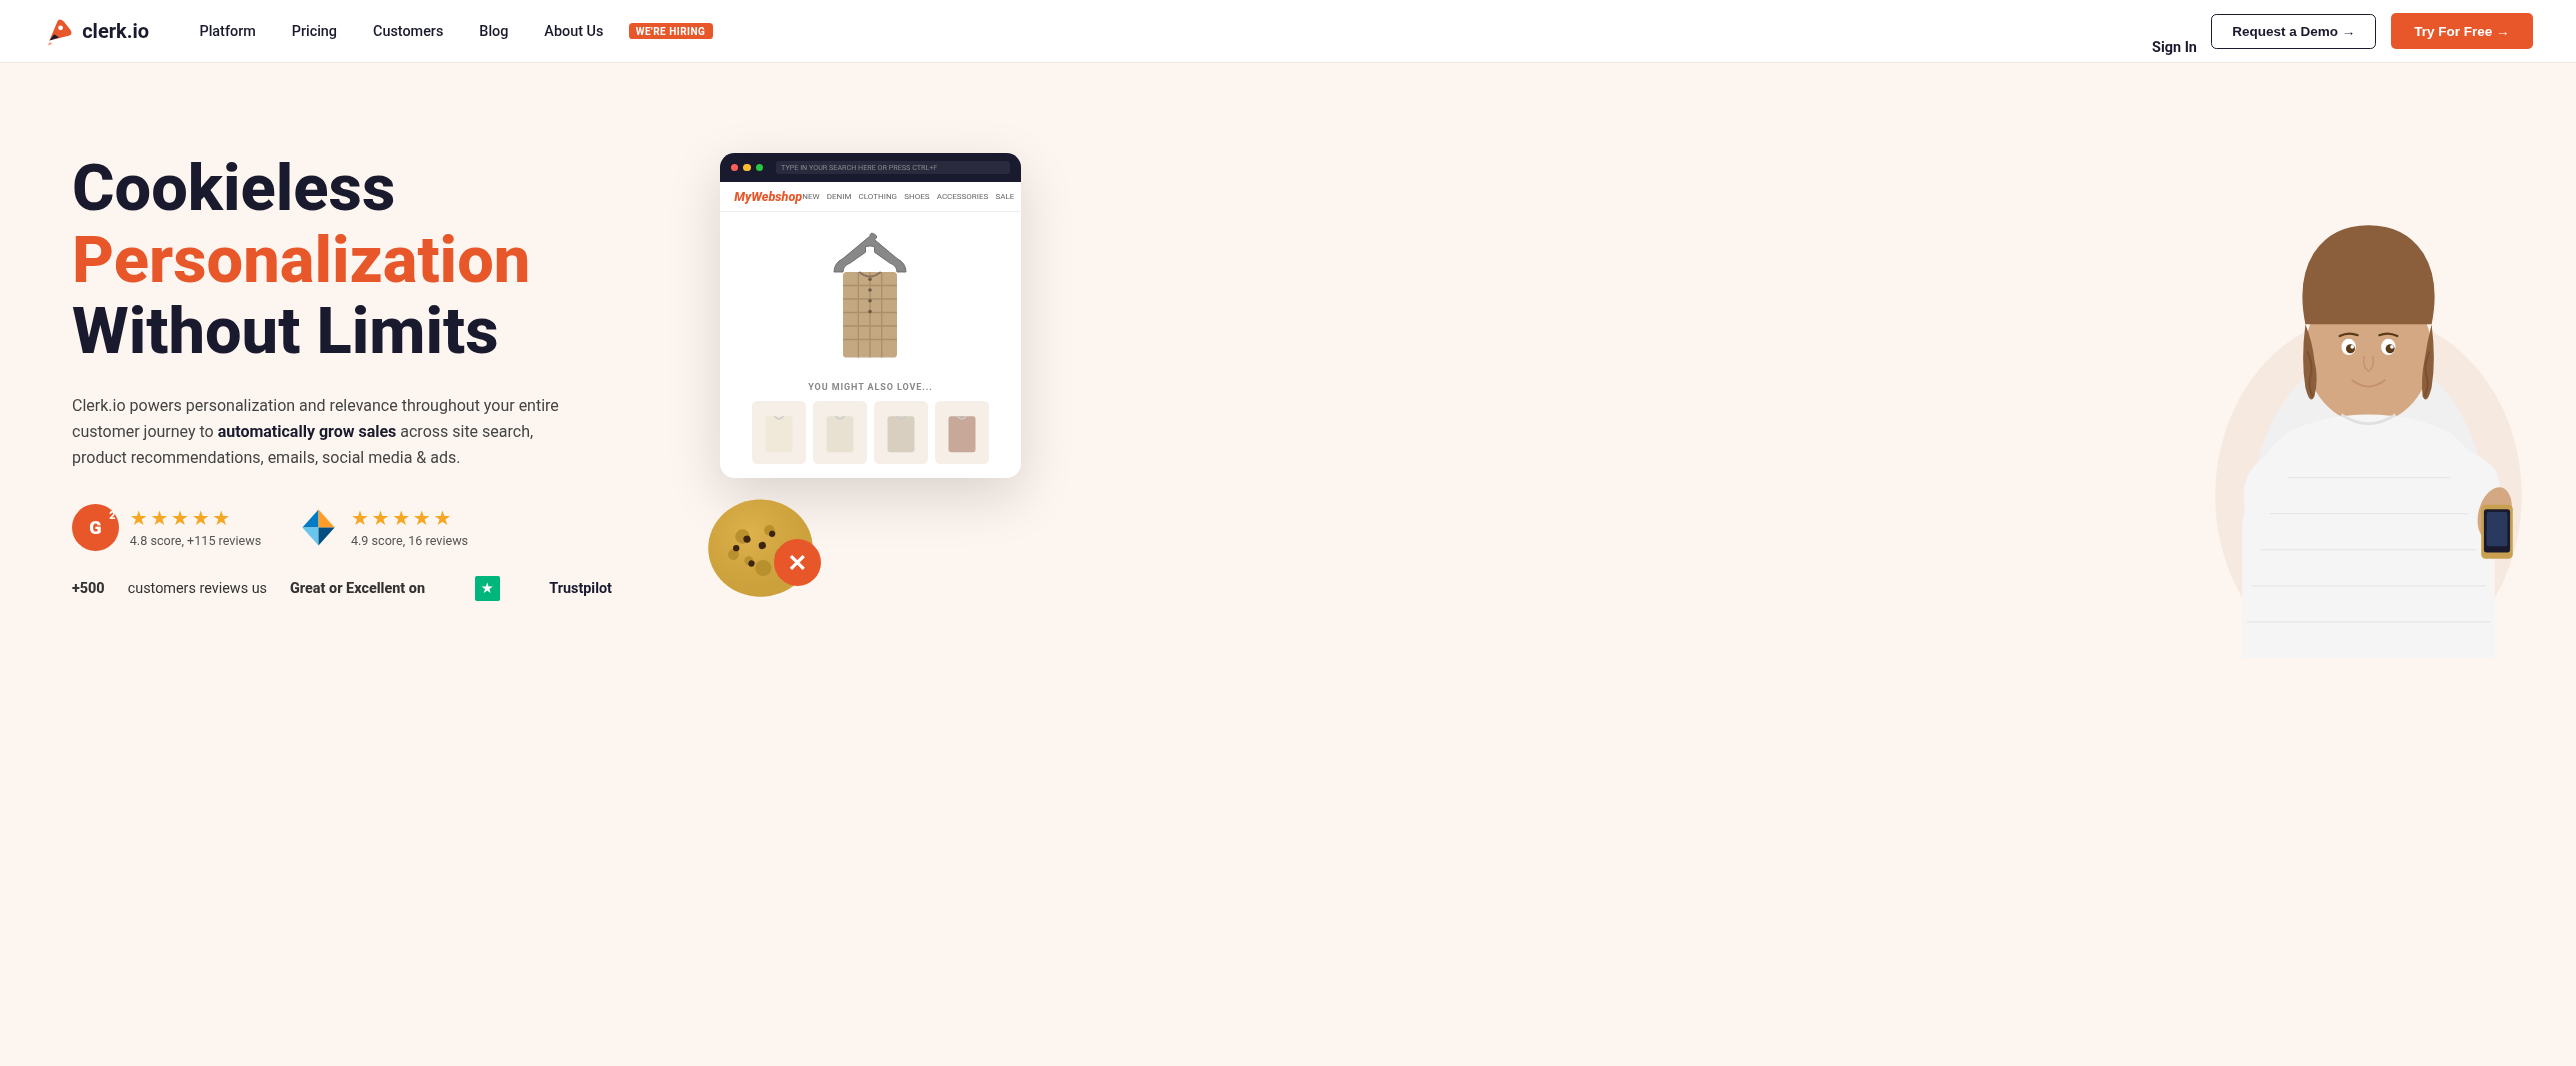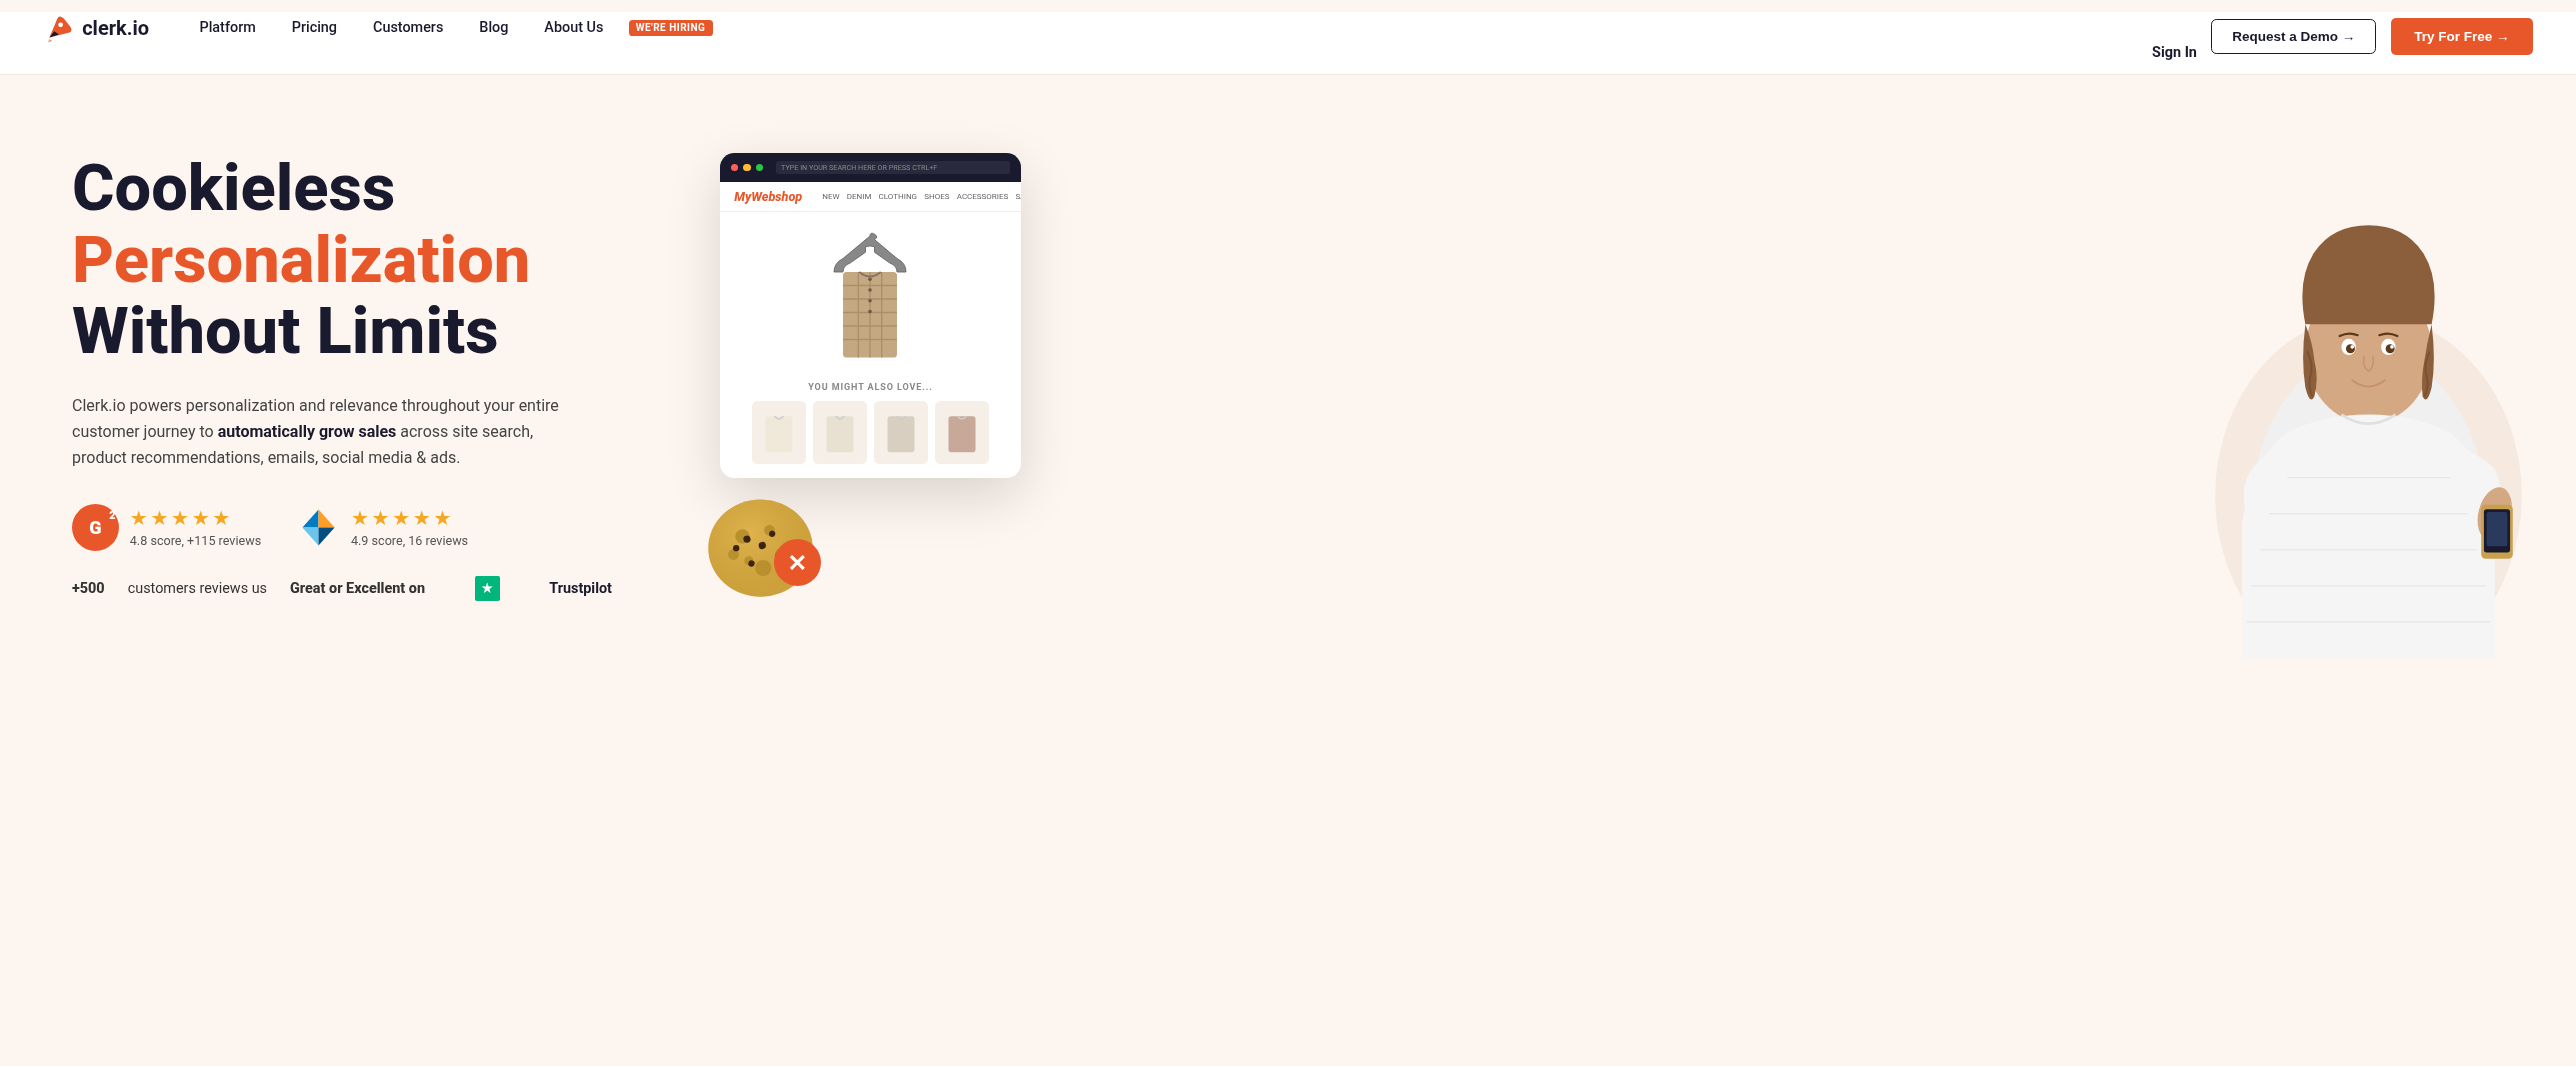--- a/index.html
+++ b/index.html
@@ -2,25 +2,25 @@
 <html style="font-size:14.4px"><head>
   <meta charset="utf-8">
   <style>
     * { margin: 0; padding: 0; box-sizing: border-box; }
     body { font-family: -apple-system, BlinkMacSystemFont, 'Segoe UI', Roboto, sans-serif; background: #fdf6f0; overflow-x: hidden; }
 
     
     nav {
       background: #fff;
       display: flex;
-      align-items: flex-start;
+      align-items: center;
       padding: 0 43px;
       height: 63px;
       border-bottom: 0.9px solid #f0e8e0;
-      position: sticky; top: 12px; z-index: 100;
+      position: sticky; top: 0; z-index: 100;
     }
     .nav-logo {
       display: flex; align-items: center; gap: 7.2px;
       text-decoration: none; margin-right: 36px;
     }
     .logo-icon { width: 32px; height: 32px; }
     .logo-text { font-size: 20px; font-weight: 700; color: #1a1a2e; }
     .nav-links {
       display: flex; align-items: center; gap: 7.2px; flex: 1;
     }
@@ -168,21 +168,21 @@
       height: 29px;
       display: flex; align-items: center; padding: 0 10.8px; gap: 5.4px;
     }
     .dot { width: 7.2px; height: 7.2px; border-radius: 50%; }
     .dot-red { background: #ff5f56; }
     .dot-yellow { background: #febc2e; }
     .dot-green { background: #27c840; }
     .shop-nav {
       padding: 7.2px 14.4px;
       border-bottom: 0.9px solid #eee;
-      display: flex; align-items: center; justify-content: space-between; gap: 20px;
+      display: flex; align-items: center; justify-content: space-between;
     }
     .shop-nav-brand { font-size: 12.6px; font-weight: 800; color: #e8572a; font-style: italic; }
     .shop-nav-links { display: flex; gap: 7.2px; }
     .shop-nav-link { font-size: 8px; color: #666; }
     .shop-product-area {
       padding: 14.4px; display: flex; flex-direction: column; align-items: center;
     }
     
     .dress-container {
       width: 108px; height: 144px; margin-bottom: 10.8px; position: relative;

